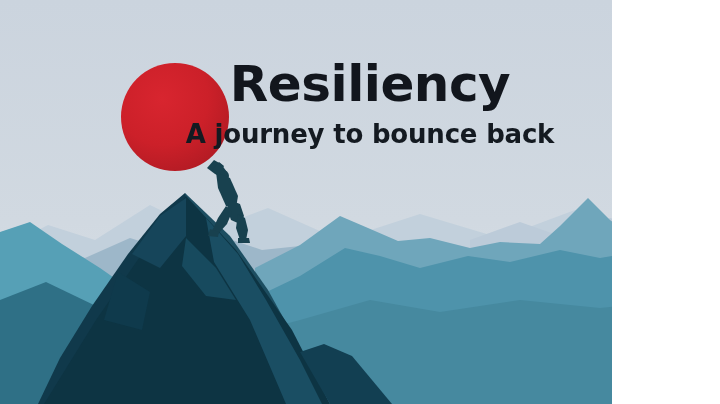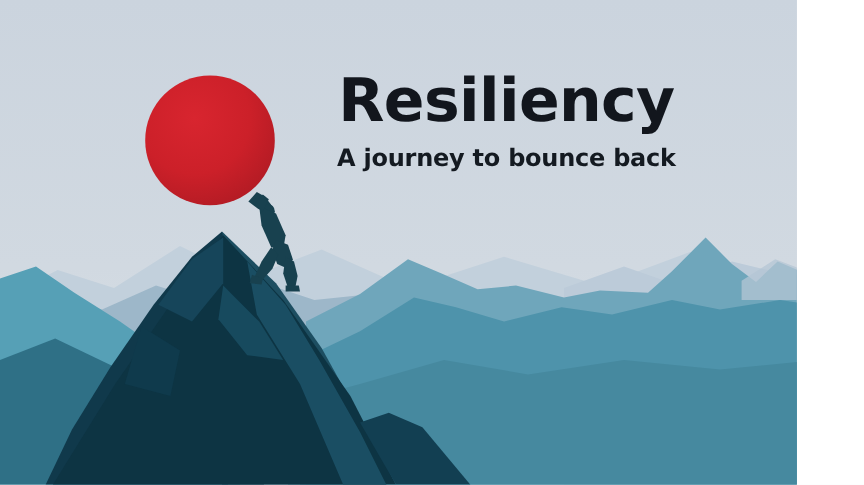--- a/index.html
+++ b/index.html
@@ -6,21 +6,21 @@
   html, body {
     margin: 0;
     padding: 0;
     background: #ffffff;
   }
   body {
     font-family: "Liberation Sans", sans-serif;
   }
   #slide {
     position: relative;
-    width: 664px;
+    width: 612px;
     height: 404px;
     overflow: hidden;
     background: #ccd5df;
   }
   #scene {
     position: absolute;
     inset: 0;
     width: 720px;
     height: 404px;
     display: block;
@@ -41,21 +41,21 @@
     font-size: 50px;
     line-height: 1.04;
     letter-spacing: -0.5px;
     color: #12161d;
     white-space: nowrap;
   }
   #subtitle {
     margin: 10px 0 0 0;
     font-family: "DejaVu Sans", "Liberation Sans", sans-serif;
     font-weight: 600;
-    font-size: 20px;
+    font-size: 26px;
     line-height: 1.1;
     letter-spacing: -0.2px;
     color: #141a21;
     white-space: nowrap;
   }
 </style>
 </head>
 <body>
 
 <div id="slide">

